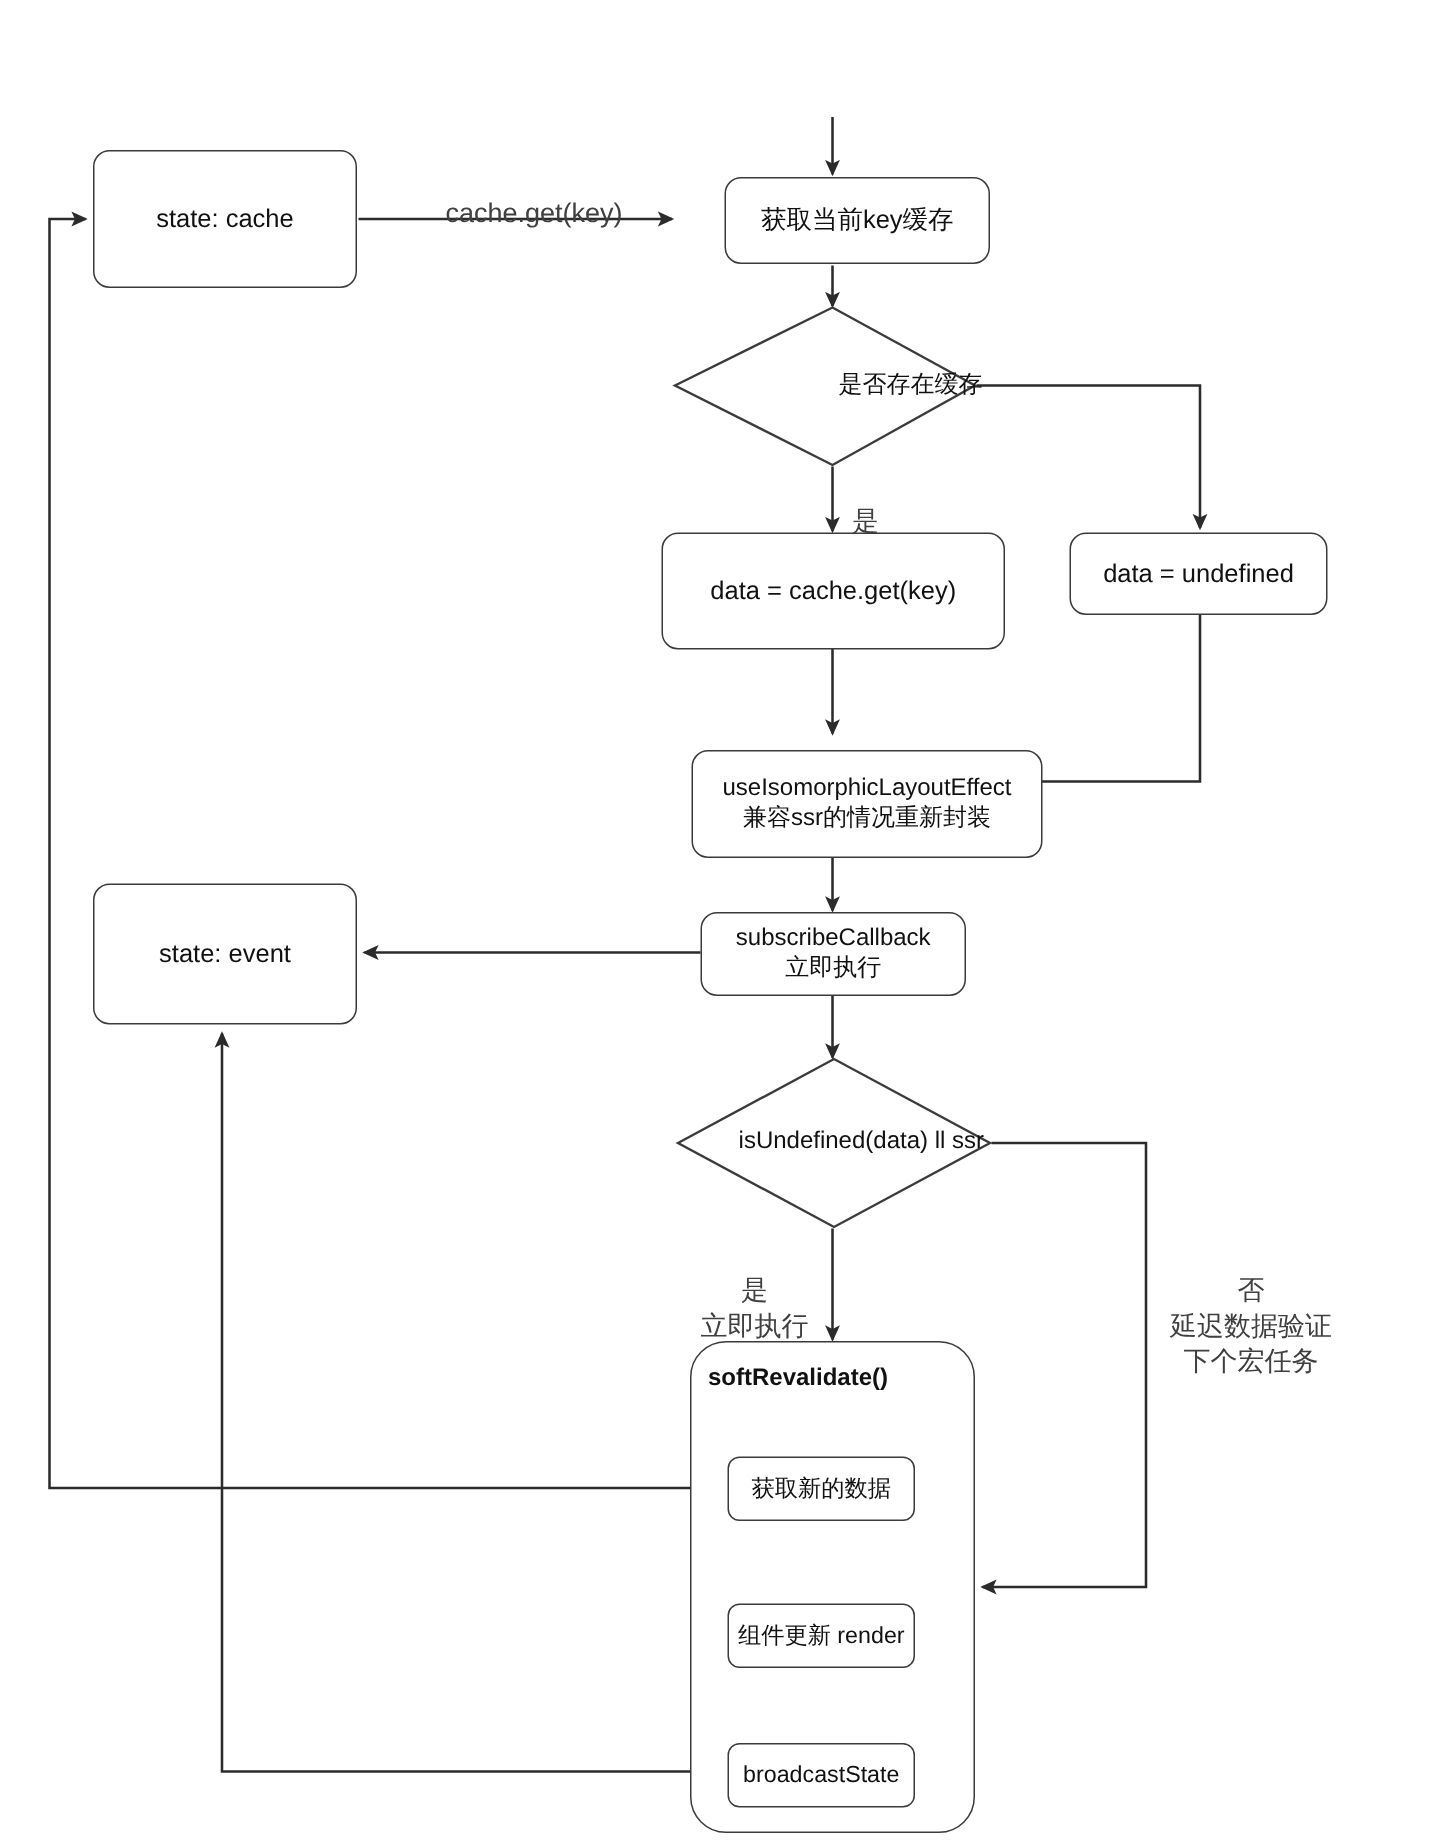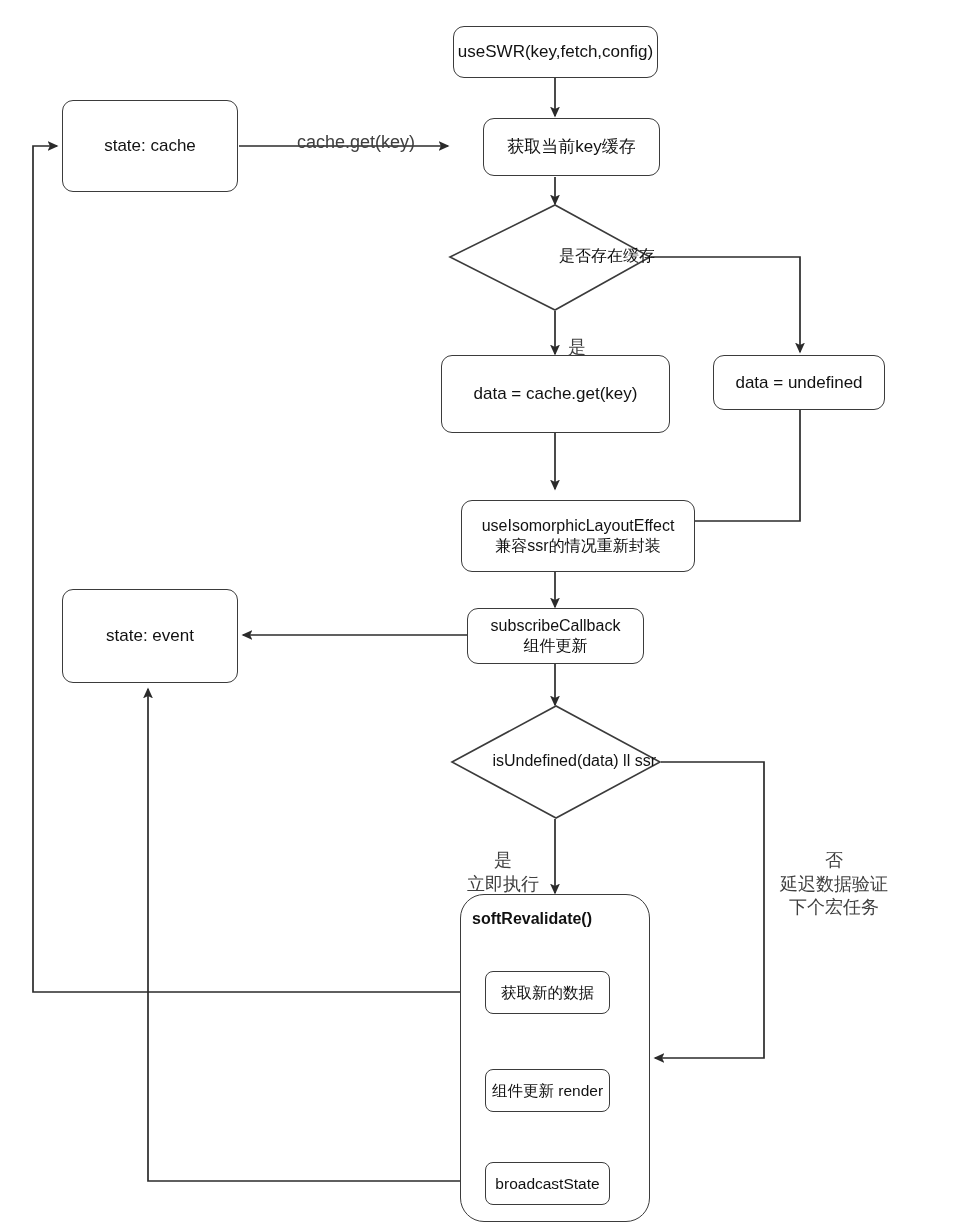--- a/index.html
+++ b/index.html
@@ -127,23 +127,20 @@
       <path d="M 547 1113 L 547 1162" marker-end="url(#arrow)"></path>
 
       <path d="M 485 1181 L 148 1181 L 148 689" marker-end="url(#arrow)"></path>
 
       <polygon points="450,257 555,205 650,257 555,310" fill="#ffffff" stroke="#3b3b3b" stroke-width="1.6"></polygon>
 
       <polygon points="452,762 556,706 660,762 556,818" fill="#ffffff" stroke="#3b3b3b" stroke-width="1.6"></polygon>
     </g>
   </svg>
 
-  <div class="node" style="left:453px; top:26px; width:205px; height:52px;">
-    <span>useSWR(key,fetch,config)</span>
-  </div>
 
   <div class="node" style="left:62px; top:100px; width:176px; height:92px;">
     <span>state: cache</span>
   </div>
 
   <div class="node" style="left:483px; top:118px; width:177px; height:58px;">
     <span>获取当前key缓存</span>
   </div>
 
   <div class="diamond-label" style="left:455px; top:246px; width:200px;">
@@ -162,21 +159,21 @@
     <span>useIsomorphicLayoutEffect
 兼容ssr的情况重新封装</span>
   </div>
 
   <div class="node" style="left:62px; top:589px; width:176px; height:94px;">
     <span>state: event</span>
   </div>
 
   <div class="node" style="left:467px; top:608px; width:177px; height:56px; font-size:16px;">
     <span>subscribeCallback
-组件更新</span>
+立即执行</span>
   </div>
 
   <div class="diamond-label" style="left:456px; top:752px; width:200px;">
     <span>isUndefined(data) ll ssr</span>
   </div>
 
   <div class="group-box" style="left:460px; top:894px; width:190px; height:328px;"></div>
 
   <div class="group-title" style="left:472px; top:910px;">
     <span>softRevalidate()</span>

